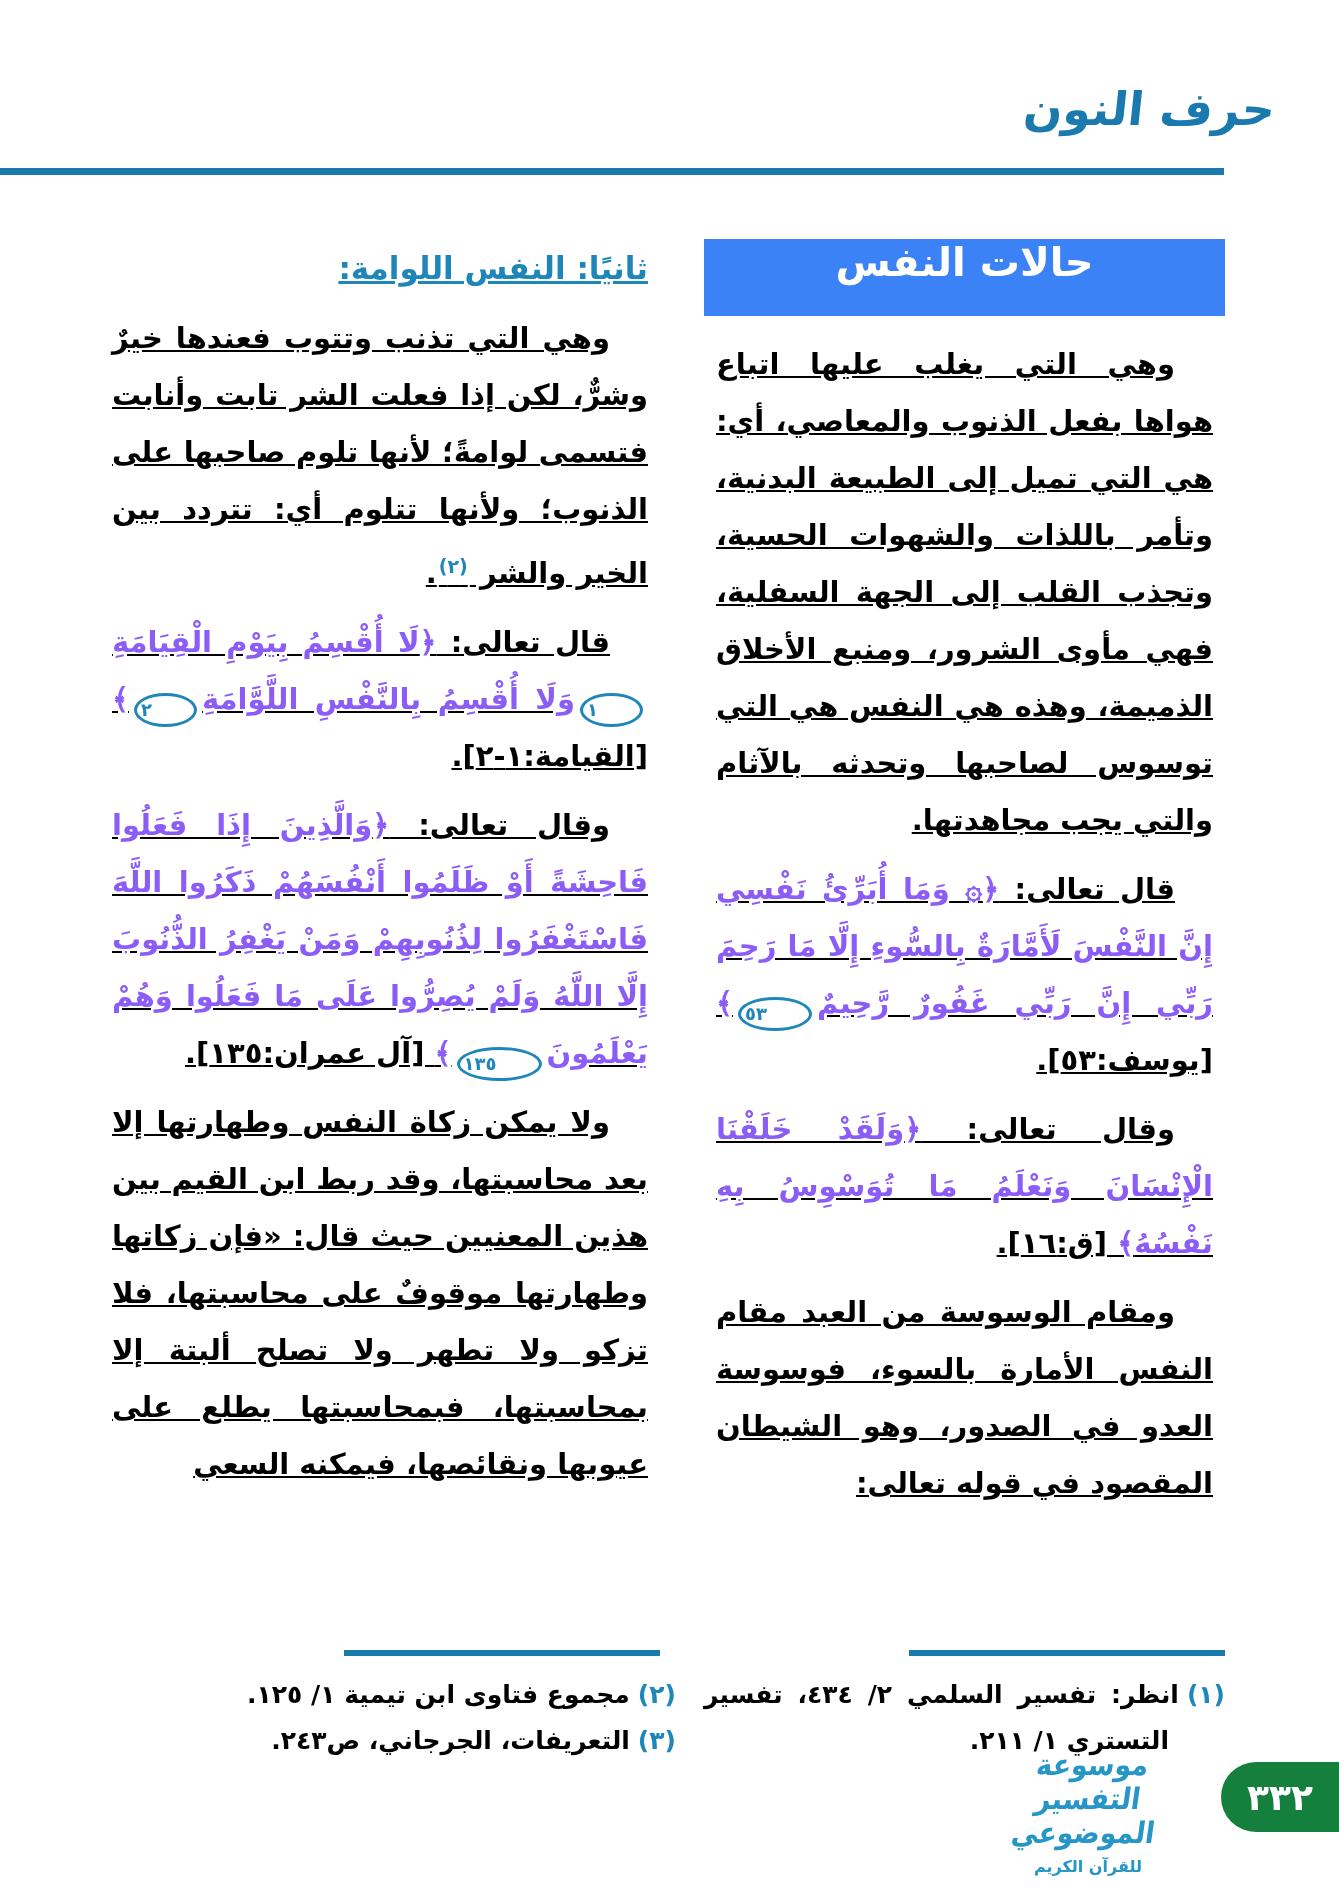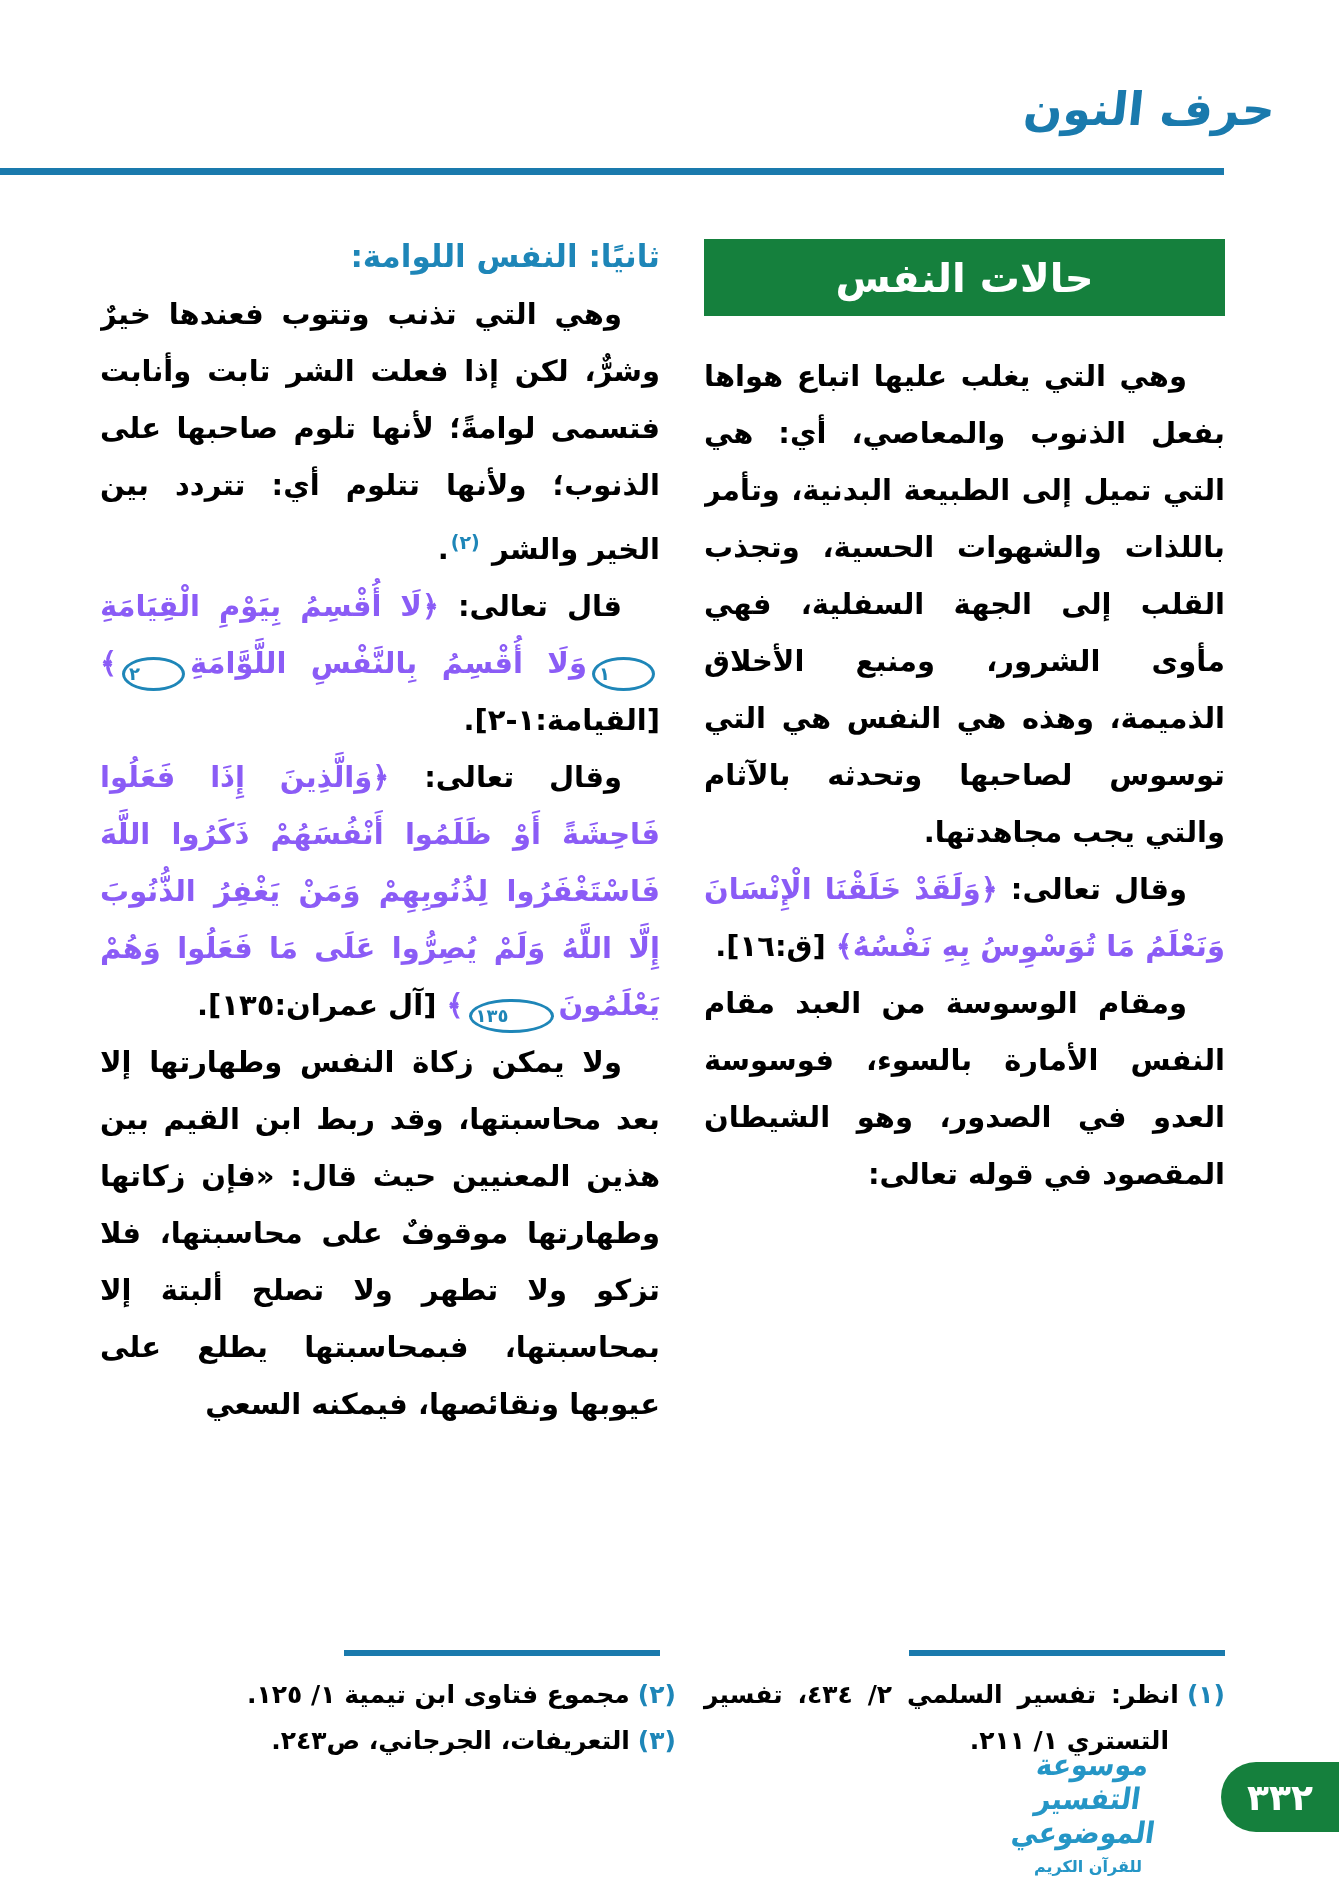--- a/index.html
+++ b/index.html
@@ -14,26 +14,26 @@
     transform:skewX(-6deg);letter-spacing:-2px;
   }
   .top-rule{
     position:absolute;top:168px;left:0;width:1224px;height:7px;background:#1a7aad;
   }
   
   .col{position:absolute;overflow:hidden;color:#000;}
   .col-right{top:239px;right:114px;width:521px;height:1404px;}
   .col-left{top:226px;left:100px;width:560px;height:1418px;}
   .section-box{
-    height:77px;background:#15803d;color:#ffffff;
-    display:flex;align-items:center;justify-content:center;
-    font-size:40px;font-weight:bold;margin-bottom:32px;
+    height:77px;background:#3b82f6;color:#ffffff;
+    display:flex;align-items:flex-start;justify-content:center;
+    font-size:40px;font-weight:bold;margin-bottom:20px;
   }
-  p{margin:0;padding:0;font-size:29px;font-weight:bold;line-height:57px;
-    text-align:justify;text-indent:38px;}
+  p{margin:12px;padding:0;font-size:29px;font-weight:bold;line-height:57px;
+    text-align:justify;text-indent:38px;text-decoration:underline;}
   .teal-heading{
     font-size:31px;font-weight:bold;color:#1e86b8;line-height:60px;
     text-indent:0;text-align:right;
   }
   .quran{color:#8b5cf6;}
   .cite{font-size:29px;}
   .fnref{color:#1e86b8;font-size:19px;vertical-align:10px;margin:0 2px;font-weight:bold;}
   .ayah{
     display:inline-flex;align-items:center;justify-content:center;
     min-width:34px;height:34px;box-sizing:border-box;padding:0 4px;
@@ -72,20 +72,23 @@
 <div class="col col-right">
 
   <div class="section-box">
     <span>حالات النفس</span>
   </div>
 
 
 
   <p>وهي التي يغلب عليها اتباع هواها بفعل الذنوب والمعاصي، أي: هي التي تميل إلى الطبيعة البدنية، وتأمر باللذات والشهوات الحسية، وتجذب القلب إلى الجهة السفلية، فهي مأوى الشرور، ومنبع الأخلاق الذميمة، وهذه هي النفس هي التي توسوس لصاحبها وتحدثه بالآثام والتي يجب مجاهدتها.</p>
 
+  <p>
+    <span>قال تعالى: </span><span class="quran">﴿</span><span class="quran">۞ </span><span class="quran">وَمَا أُبَرِّئُ نَفْسِي إِنَّ النَّفْسَ لَأَمَّارَةٌ بِالسُّوءِ إِلَّا مَا رَحِمَ رَبِّي إِنَّ رَبِّي غَفُورٌ رَّحِيمٌ</span><span class="ayah">٥٣</span><span class="quran">﴾</span><span class="cite"> [يوسف:٥٣].</span>
+  </p>
 
   <p>
     <span>وقال تعالى: </span><span class="quran">﴿</span><span class="quran">وَلَقَدْ خَلَقْنَا الْإِنْسَانَ وَنَعْلَمُ مَا تُوَسْوِسُ بِهِ نَفْسُهُ</span><span class="quran">﴾</span><span class="cite"> [ق:١٦].</span>
   </p>
 
   <p>
     <span>ومقام الوسوسة من العبد مقام النفس الأمارة بالسوء، فوسوسة العدو في الصدور، وهو الشيطان المقصود في قوله تعالى: </span>
   </p>
 
 </div>

